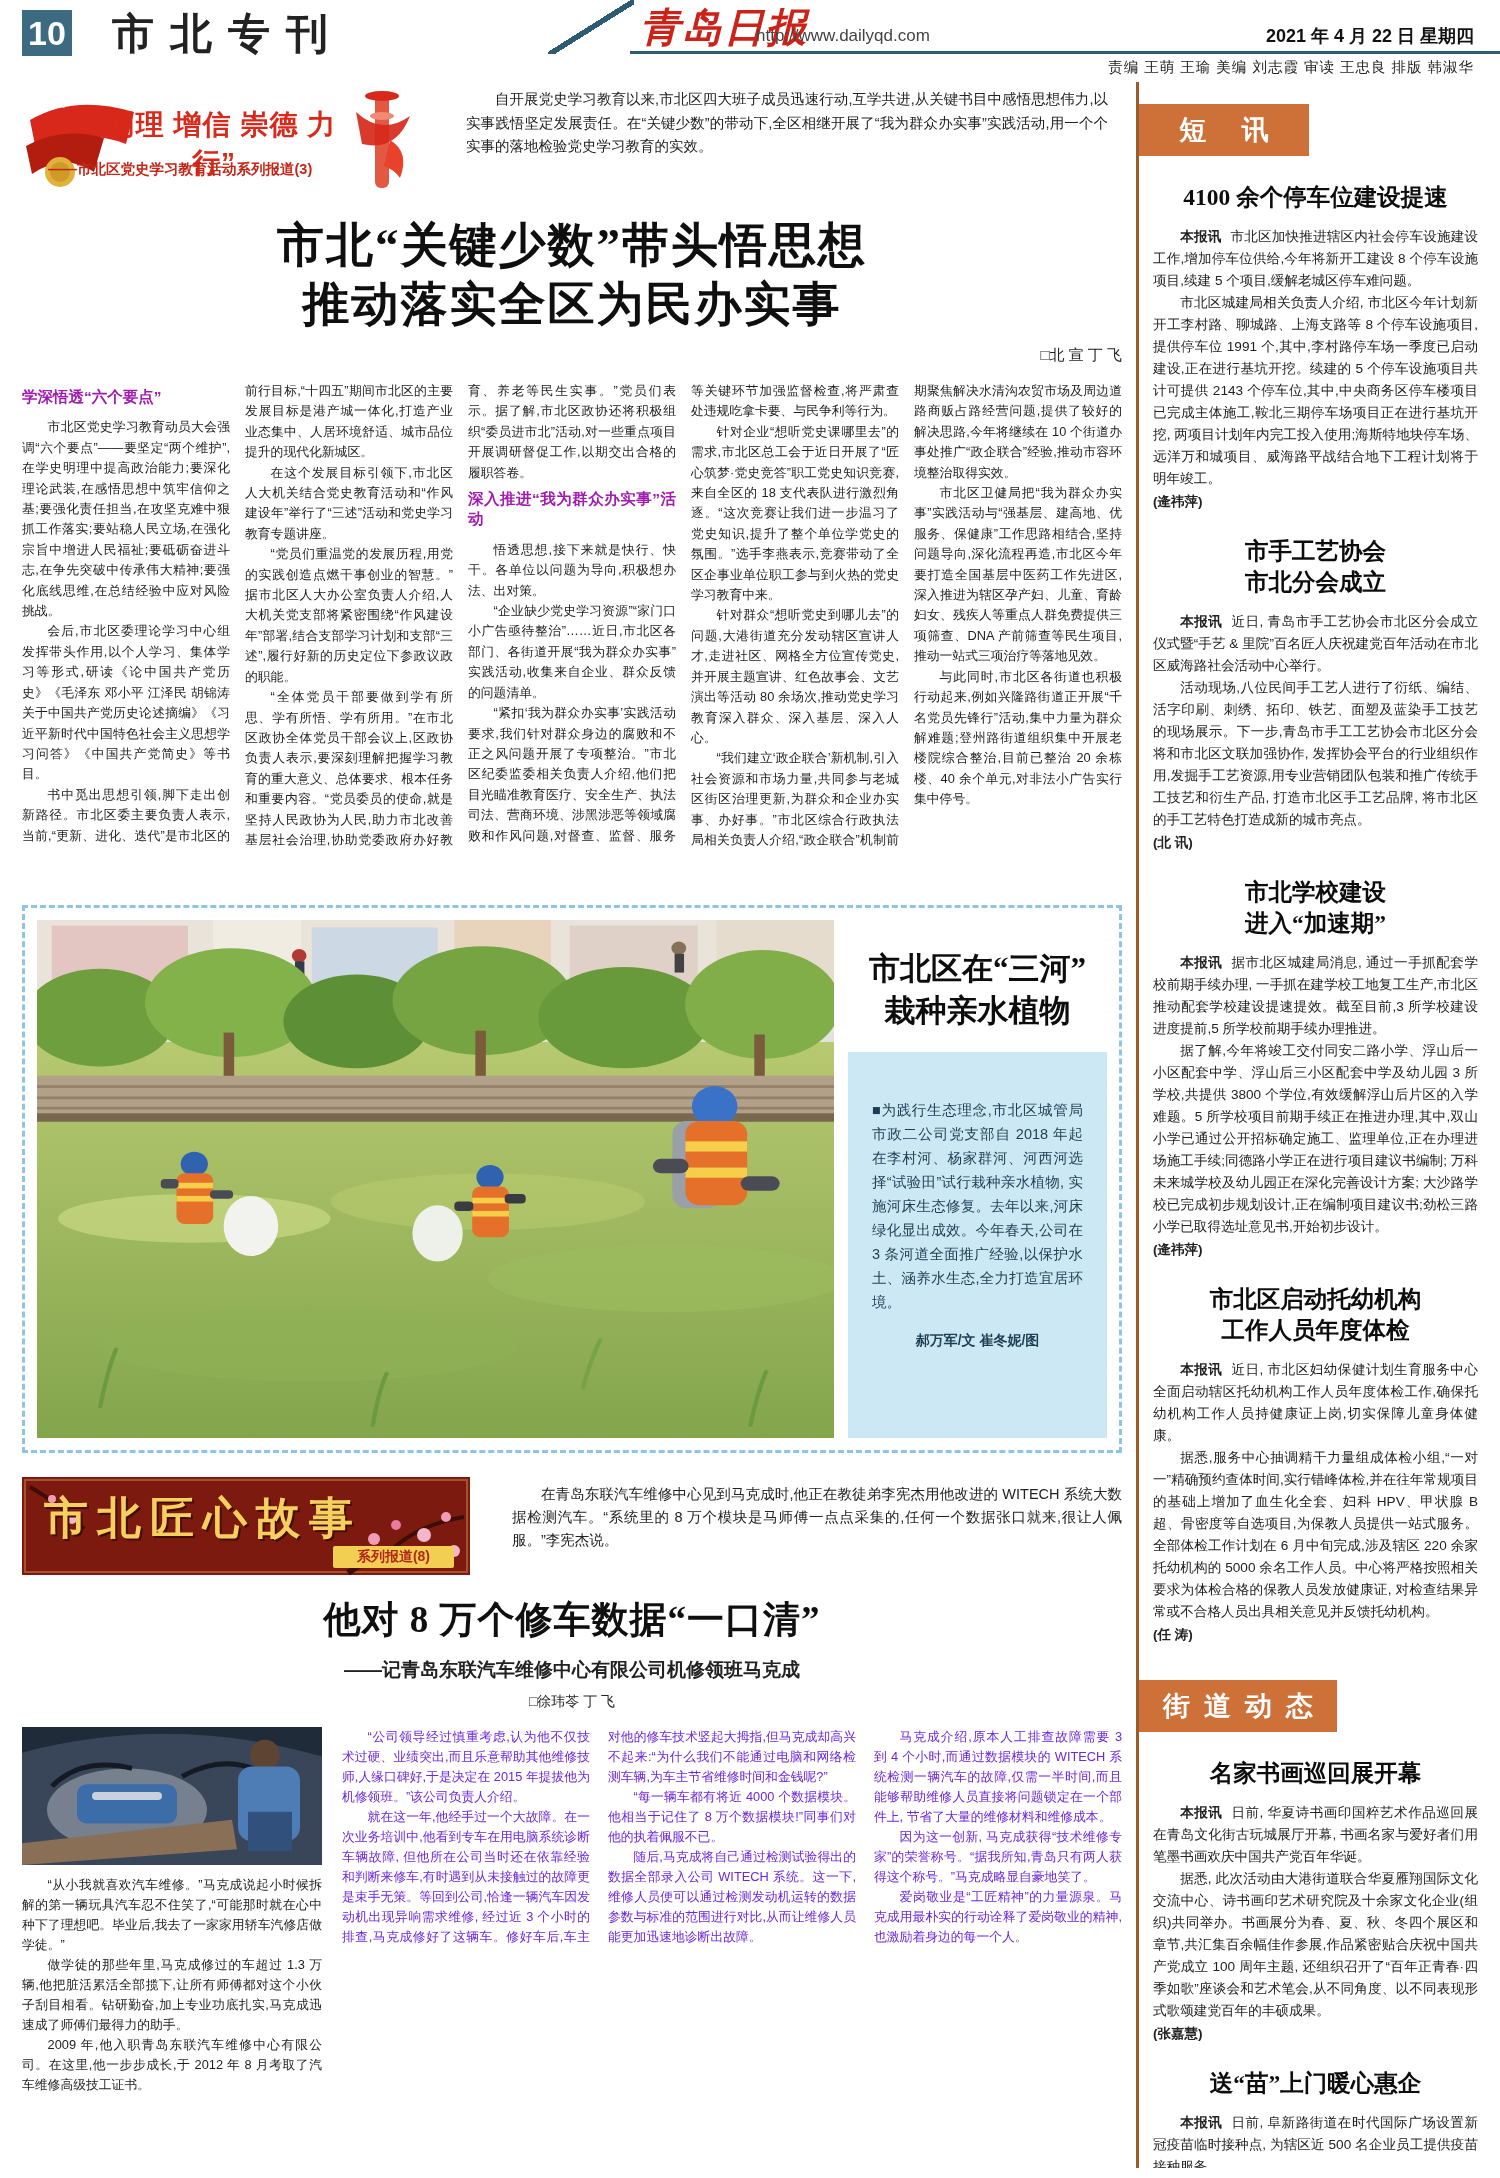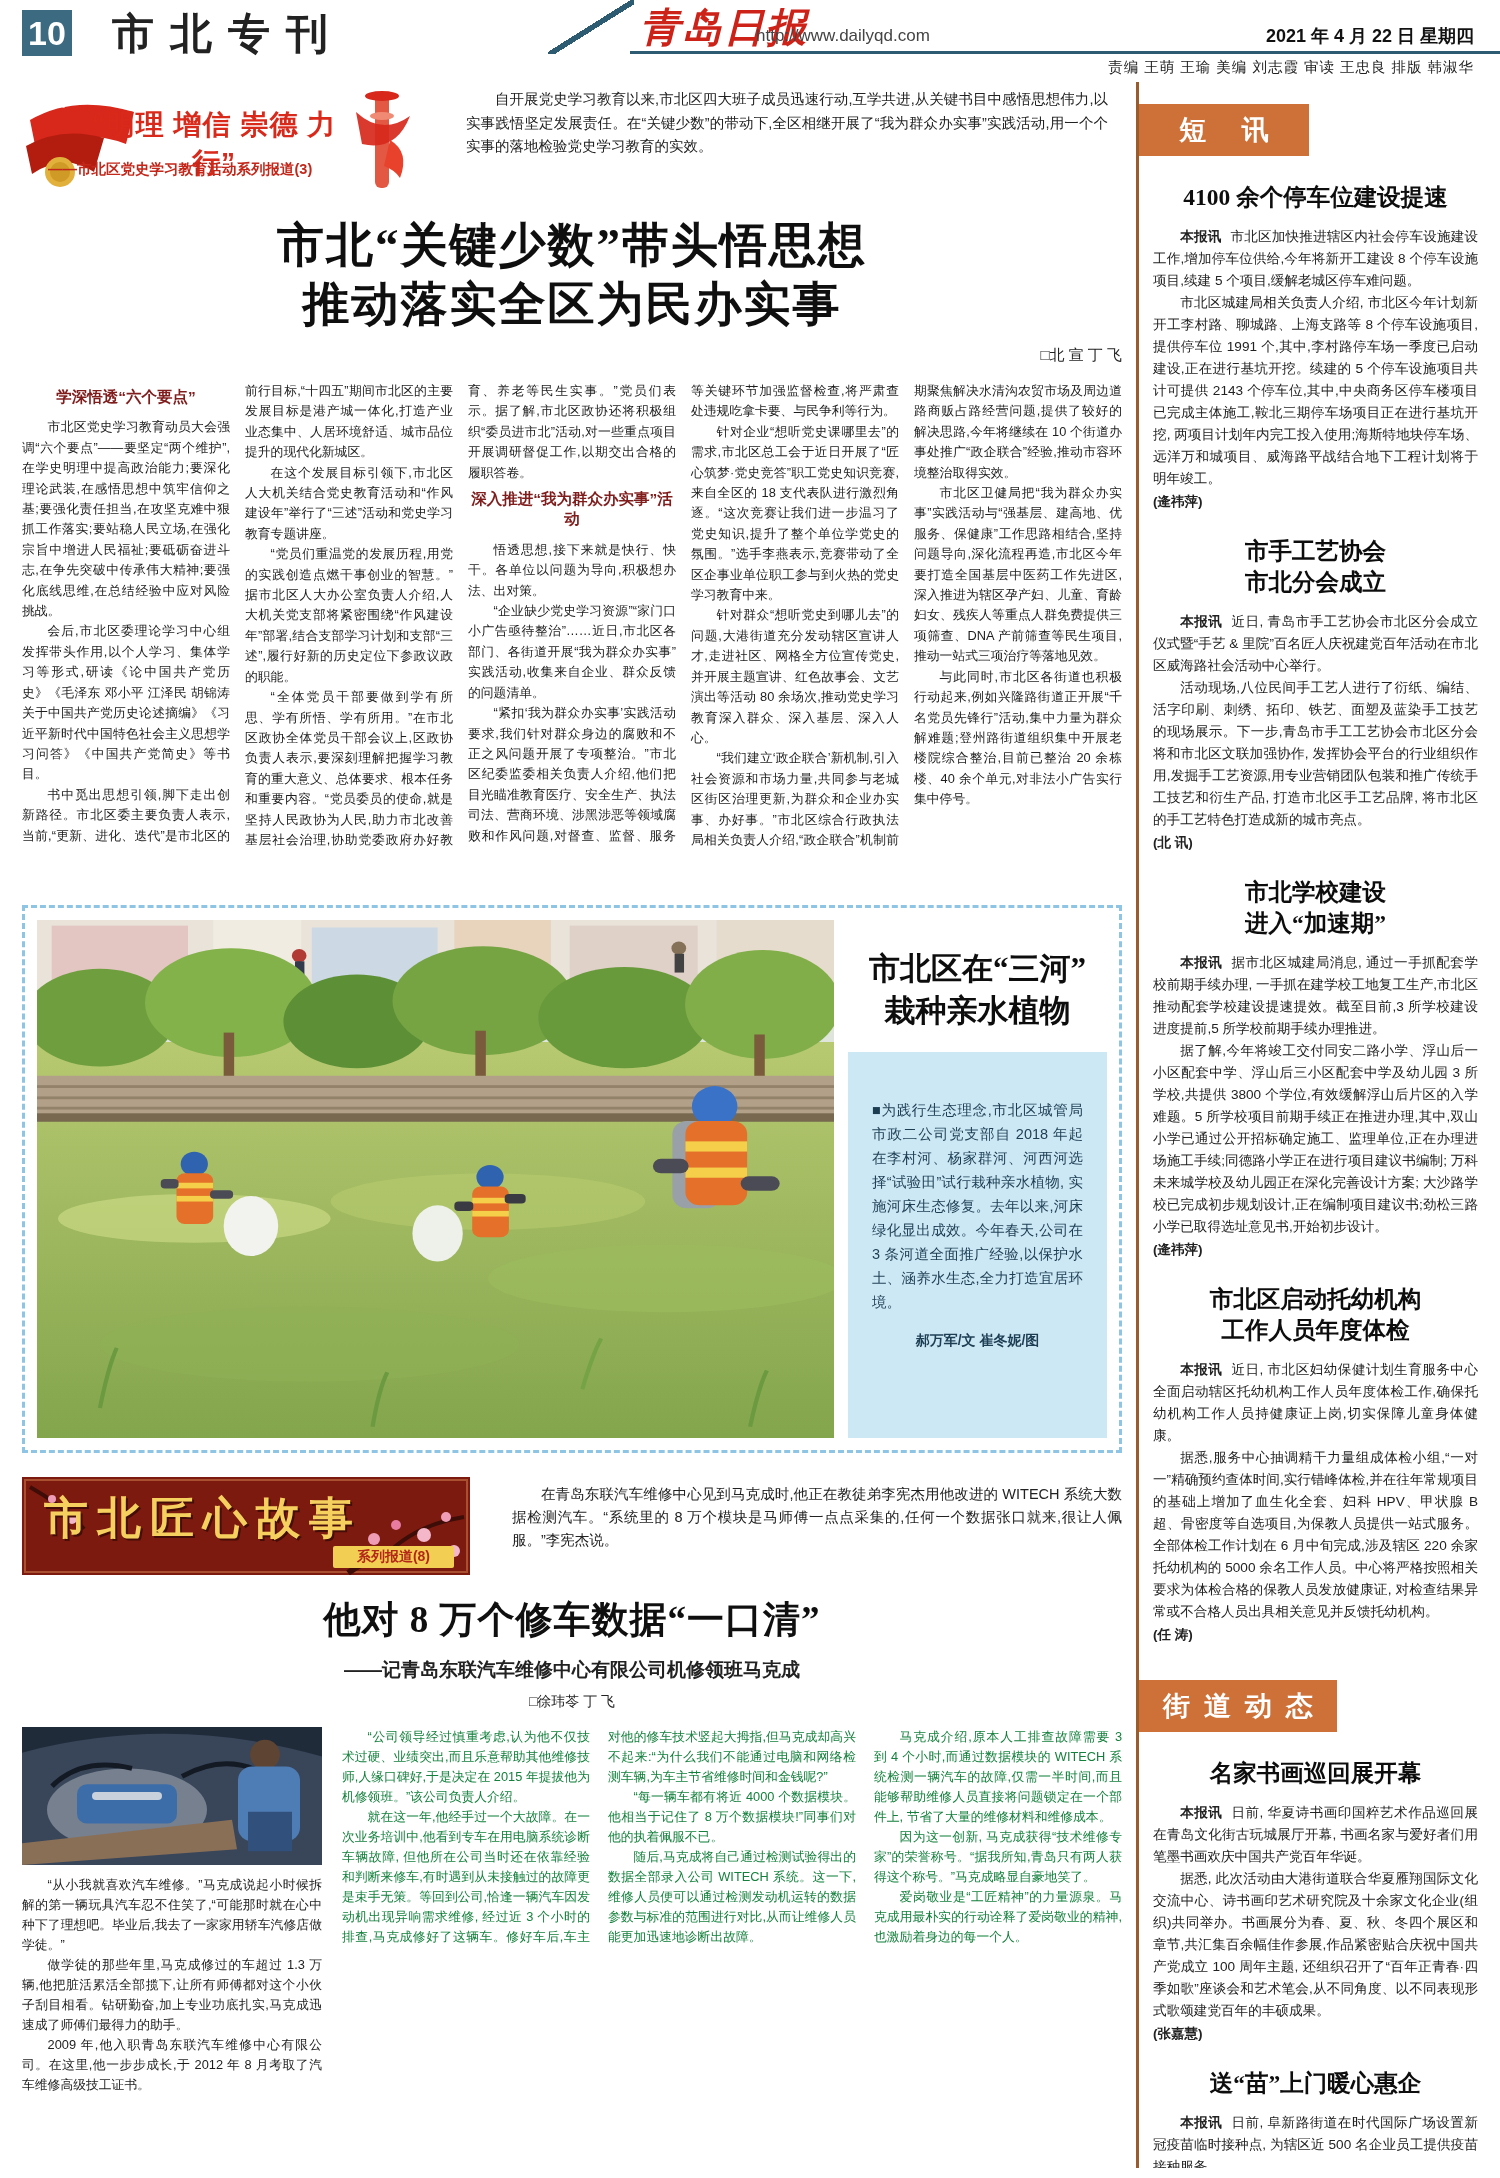--- a/index.html
+++ b/index.html
@@ -38,21 +38,21 @@
   .lead-intro p { text-indent:2em; }
 
   .headline-block { text-align:center; margin-top:20px; }
   .main-h1 { font-family:"Liberation Serif","DejaVu Serif",serif; font-size:47px; font-weight:900; line-height:59px;
              color:#0f0f0f; letter-spacing:2px; }
   .byline { margin-top:12px; font-size:15px; color:#222;text-align:right; }
 
   .main-body { margin-top:16px; height:510px; column-count:5; column-gap:15px; font-size:12.8px; line-height:20.4px;
                text-align:justify; overflow:hidden; color:#1d1d1d; }
   .mb-p { text-indent:2em; }
-  .mb-p.t-subhead { text-indent:0; text-align:center; font-weight:900; font-size:15.5px; margin:6px 0 10px; color:#7f1d1d; }
+  .mb-p.t-subhead { text-indent:0; font-weight:900; font-size:15.5px; margin:6px 0 10px; color:#a21caf; }
 
   
   .photo-box { margin-top:14px; height:548px; border:3px dashed #8ec4e4; padding:12px; display:flex; gap:14px; }
   .field-wrap { flex:1; min-width:0; }
   .field-wrap svg { width:100%; height:100%; display:block; }
   .photo-side { width:259px; flex:0 0 auto; display:flex; flex-direction:column; }
   .photo-title { text-align:center; font-family:"Liberation Serif","DejaVu Serif",serif; font-weight:900; font-size:31px;
                  line-height:42px; padding:28px 0 20px; white-space:pre-line; color:#0d0d0d; }
   .photo-caption { background:#cde8f5; flex:1; padding:46px 24px 0; font-size:14.5px; line-height:24px; text-align:justify; color:#1c3d52; }
   .photo-credit { margin-top:14px; text-align:center; font-size:14px; font-weight:700; color:#1c3d52; }
@@ -70,21 +70,21 @@
   .cm-intro p { text-indent:2em; }
   .cm-head { text-align:center; margin-top:20px; }
   .cm-h { font-family:"Liberation Serif","DejaVu Serif",serif; font-size:37px; font-weight:900; color:#0f0f0f; letter-spacing:1px; }
   .cm-sub { font-size:19px; margin-top:12px; font-weight:700; color:#222; }
   .cm-by { font-size:14px; margin-top:10px; color:#222; }
   .cm-body { display:flex; gap:20px; margin-top:16px; height:372px; overflow:hidden; }
   .cm-left { width:300px; flex:0 0 auto; }
   .car-art { width:100%; height:138px; display:block; }
   .cm-left-text { margin-top:10px; font-size:12.8px; line-height:20px; text-align:justify; height:218px; overflow:hidden; color:#1d1d1d; }
   .cm-left-text p, .cm-cols p { text-indent:2em; }
-  .cm-cols { flex:1; column-count:3; column-gap:18px; font-size:12.8px; line-height:20px; text-align:justify; overflow:hidden; color:#15803d; }
+  .cm-cols { flex:1; column-count:3; column-gap:18px; font-size:12.8px; line-height:20px; text-align:justify; overflow:hidden; color:#6d28d9; }
 
   
   .sidebar { flex:1; border-left:3px solid #9a5c2b; padding:14px 0 0 14px; overflow:hidden; }
   .sb-header { position:relative; background:#cd7138; color:#fff; width:170px; height:52px; margin:8px 0 26px -14px;
                display:flex; align-items:center; justify-content:center; font-size:27px; font-weight:700;
                letter-spacing:14px; padding-left:14px; }
   .sb-header.second { width:198px; margin-top:36px; }
   .sb-header.second::before { content:""; position:absolute; left:-22px; top:50%; width:22px; height:3px; background:#9a5c2b; }
   .sb-article { margin-bottom:25px; }
   .sb-title { white-space:pre-line; text-align:center; font-family:"Liberation Serif","DejaVu Serif",serif; font-size:23.5px;

